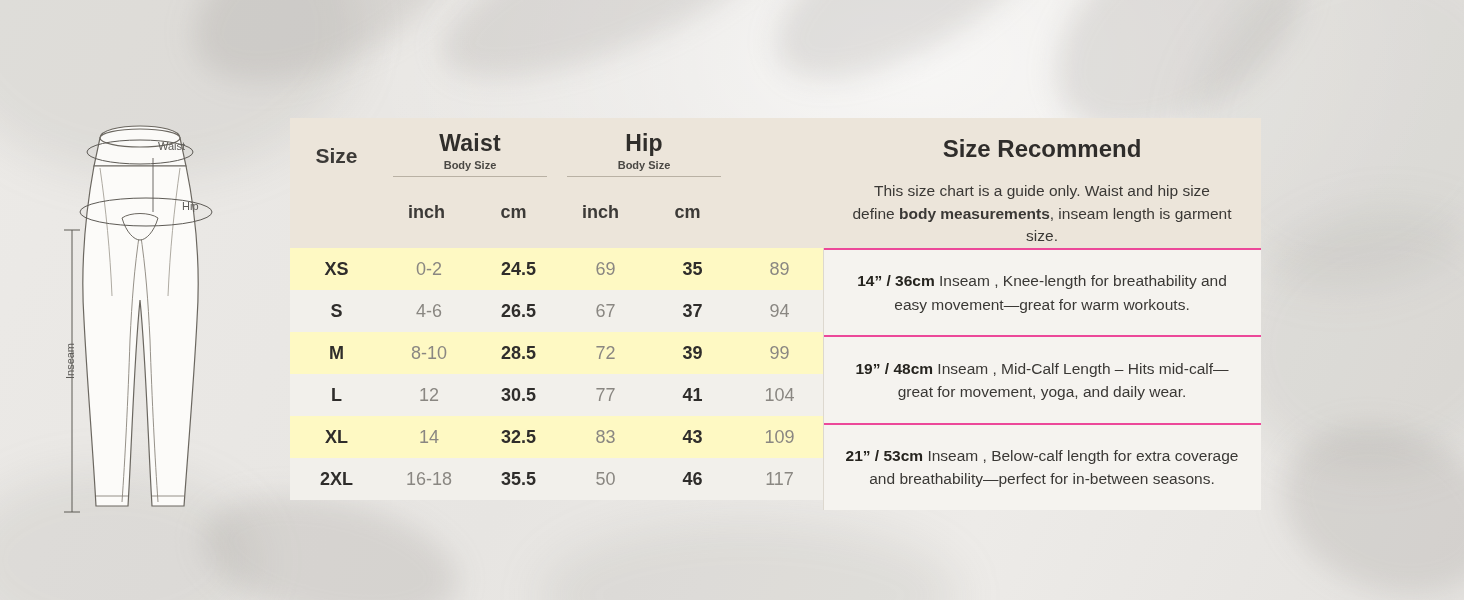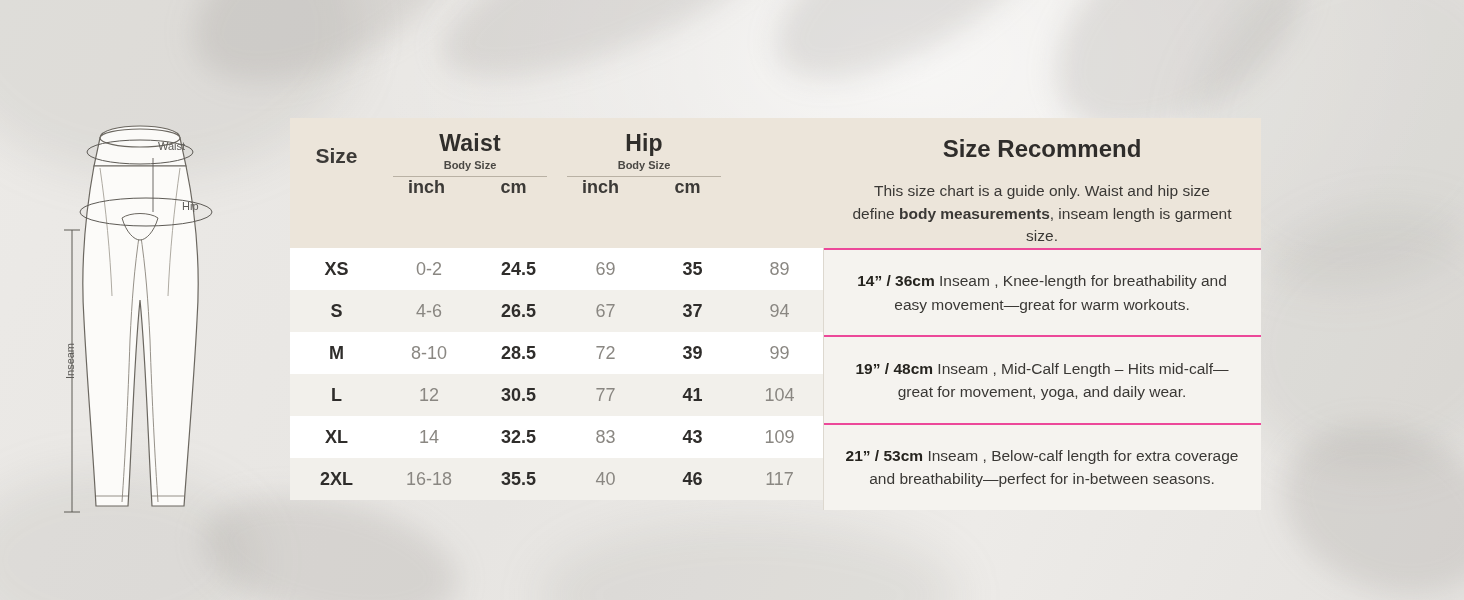--- a/index.html
+++ b/index.html
@@ -125,36 +125,36 @@
     padding-bottom: 5px;
   }
   .group-rule {
     height: 1px;
     background: #b9b1a4;
     margin: 0 10px;
   }
   .group-units {
     display: flex;
     flex: 1;
-    align-items: flex-start;
+    align-items: center;
   }
   .group-units .u {
     flex: 1;
     text-align: center;
     font-size: 18px;
     font-weight: bold;
     color: #3c3a37;
   }
 
   
   .lrow {
     height: 42px;
     display: flex;
     align-items: center;
-    background: #ffffff;
+    background: #fef9c3;
   }
   .lrow.alt { background: #f2f0eb; }
   .cell {
     text-align: center;
     font-size: 18px;
   }
   .c-size { width: 93px; font-weight: bold; color: #2f2d2b; }
   .c-us   { width: 92px; color: #8a8782; }
   .c-in   { width: 87px; font-weight: bold; color: #2f2d2b; }
   .c-cm   { width: 87px; color: #8a8782; }
@@ -341,21 +341,21 @@
       <div class="cell c-us">14</div>
       <div class="cell c-in">32.5</div>
       <div class="cell c-cm">83</div>
       <div class="cell c-in">43</div>
       <div class="cell c-cm">109</div>
     </div>
     <div class="lrow alt">
       <div class="cell c-size">2XL</div>
       <div class="cell c-us">16-18</div>
       <div class="cell c-in">35.5</div>
-      <div class="cell c-cm">40</div>
+      <div class="cell c-cm">50</div>
       <div class="cell c-in">46</div>
       <div class="cell c-cm">117</div>
     </div>
   </div>
 
   <div class="right-panel">
     <div class="r-title">
       <span>Size Recommend</span>
     </div>
     <div class="r-note">

